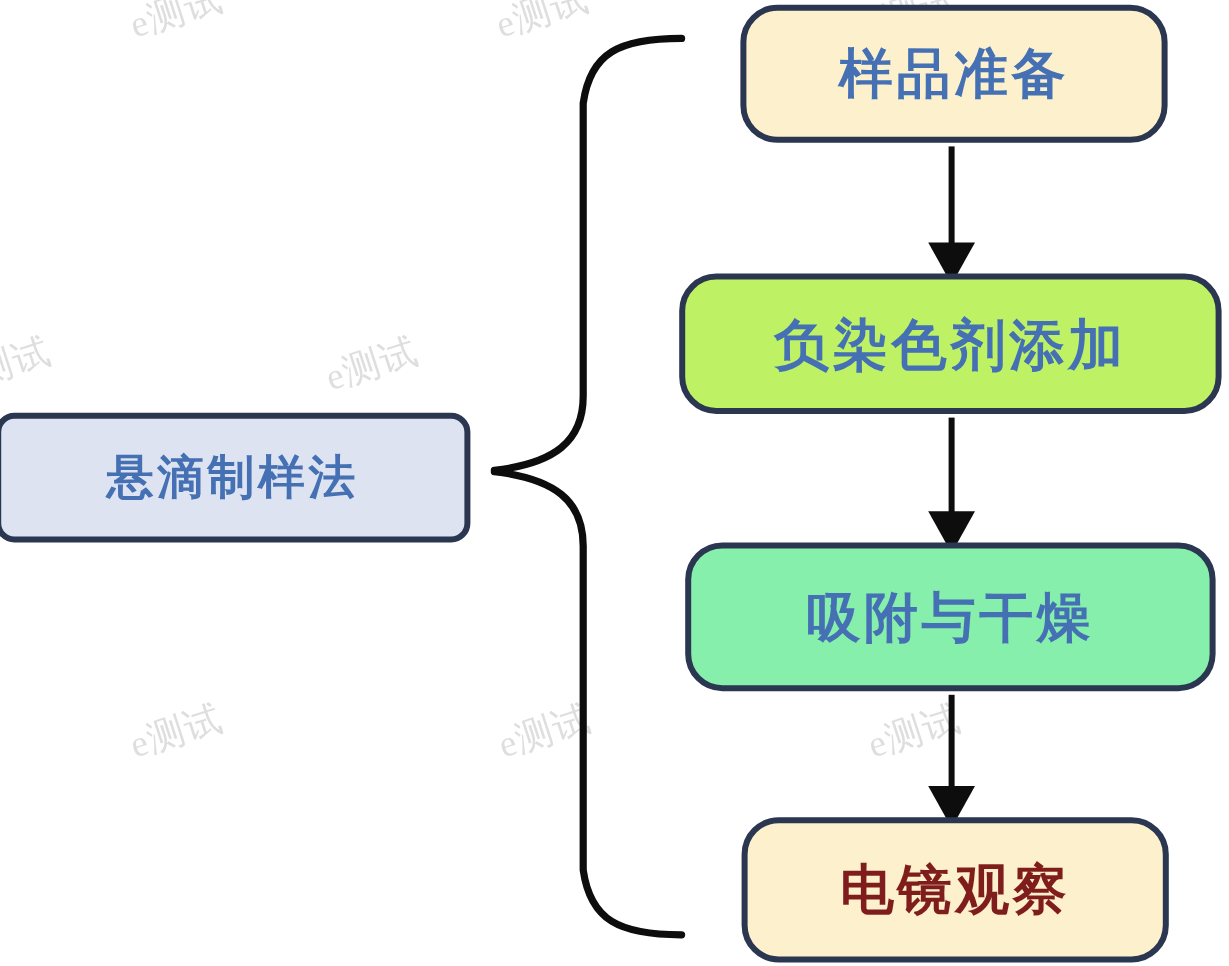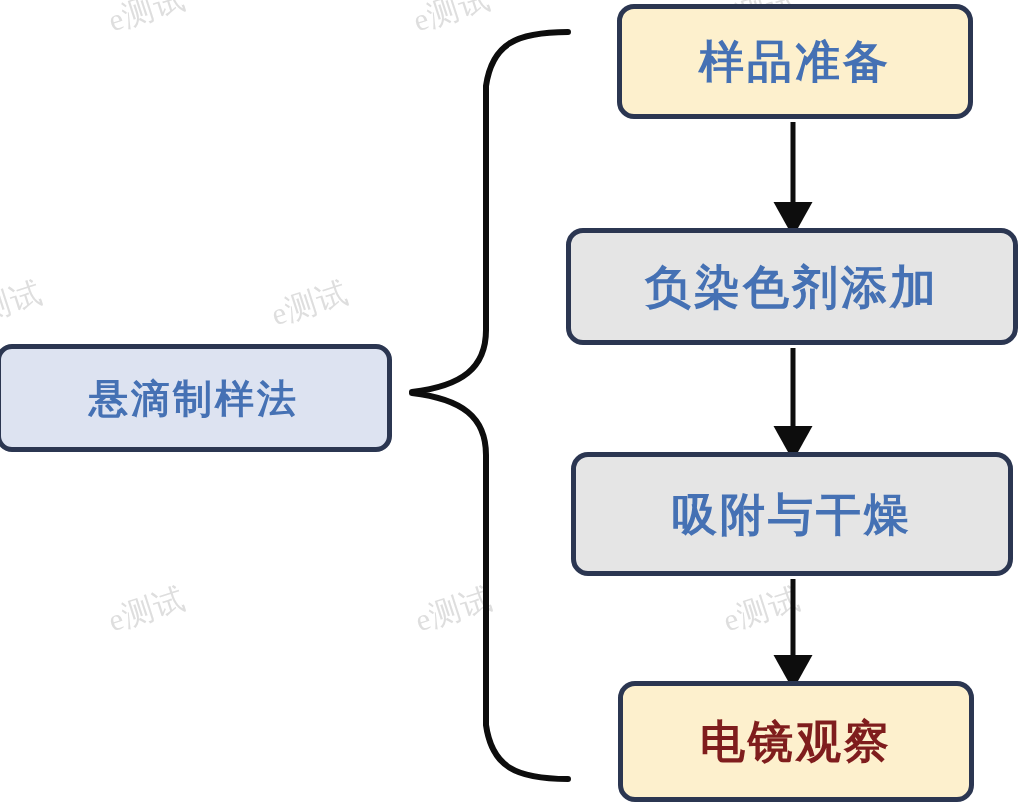--- a/index.html
+++ b/index.html
@@ -38,21 +38,21 @@
     transform-origin: left top;
     white-space: nowrap;
     user-select: none;
   }
 
   
   .node {
     position: absolute;
     box-sizing: border-box;
     border: 5px solid #2b3651;
-    border-radius: 17px;
+    border-radius: 31px;
     display: flex;
     align-items: center;
     justify-content: center;
     z-index: 10;
   }
   .node-label {
     font-family: "Liberation Sans", "DejaVu Sans", sans-serif;
     font-weight: bold;
     color: #4571b4;
     letter-spacing: 3px;
@@ -119,25 +119,25 @@
   </svg>
 
   <div class="node root" id="node-root" style="background: rgb(221, 227, 241); border-color: rgb(43, 54, 81);">
     <span class="node-label" style="color: rgb(69, 113, 180);">悬滴制样法</span>
   </div>
 
   <div class="node step" id="node-step-1" style="background: rgb(253, 240, 205); border-color: rgb(43, 54, 81);">
     <span class="node-label" style="color: rgb(69, 113, 180);">样品准备</span>
   </div>
 
-  <div class="node step" id="node-step-2" style="background: #e5e5e5; border-color: rgb(43, 54, 81); justify-content: center;">
+  <div class="node step" id="node-step-2" style="background: #bef264; border-color: rgb(43, 54, 81); justify-content: center;">
     <span class="node-label" style="color: rgb(69, 113, 180);">负染色剂添加</span>
   </div>
 
-  <div class="node step" id="node-step-3" style="background: #e5e5e5; border-color: rgb(43, 54, 81);">
+  <div class="node step" id="node-step-3" style="background: #86efac; border-color: rgb(43, 54, 81);">
     <span class="node-label" style="color: rgb(69, 113, 180);">吸附与干燥</span>
   </div>
 
   <div class="node step" id="node-step-4" style="background: rgb(253, 240, 205); border-color: rgb(43, 54, 81);">
     <span class="node-label" style="color: #7f1d1d;">电镜观察</span>
   </div>
 
   <div id="watermark-layer">
       <div class="watermark" style="left: 103px; top: 2px; color: rgb(217, 217, 217); transform: rotate(-18deg);">e测试</div>
       <div class="watermark" style="left: 408px; top: 2px; color: rgb(217, 217, 217); transform: rotate(-18deg);">e测试</div>

